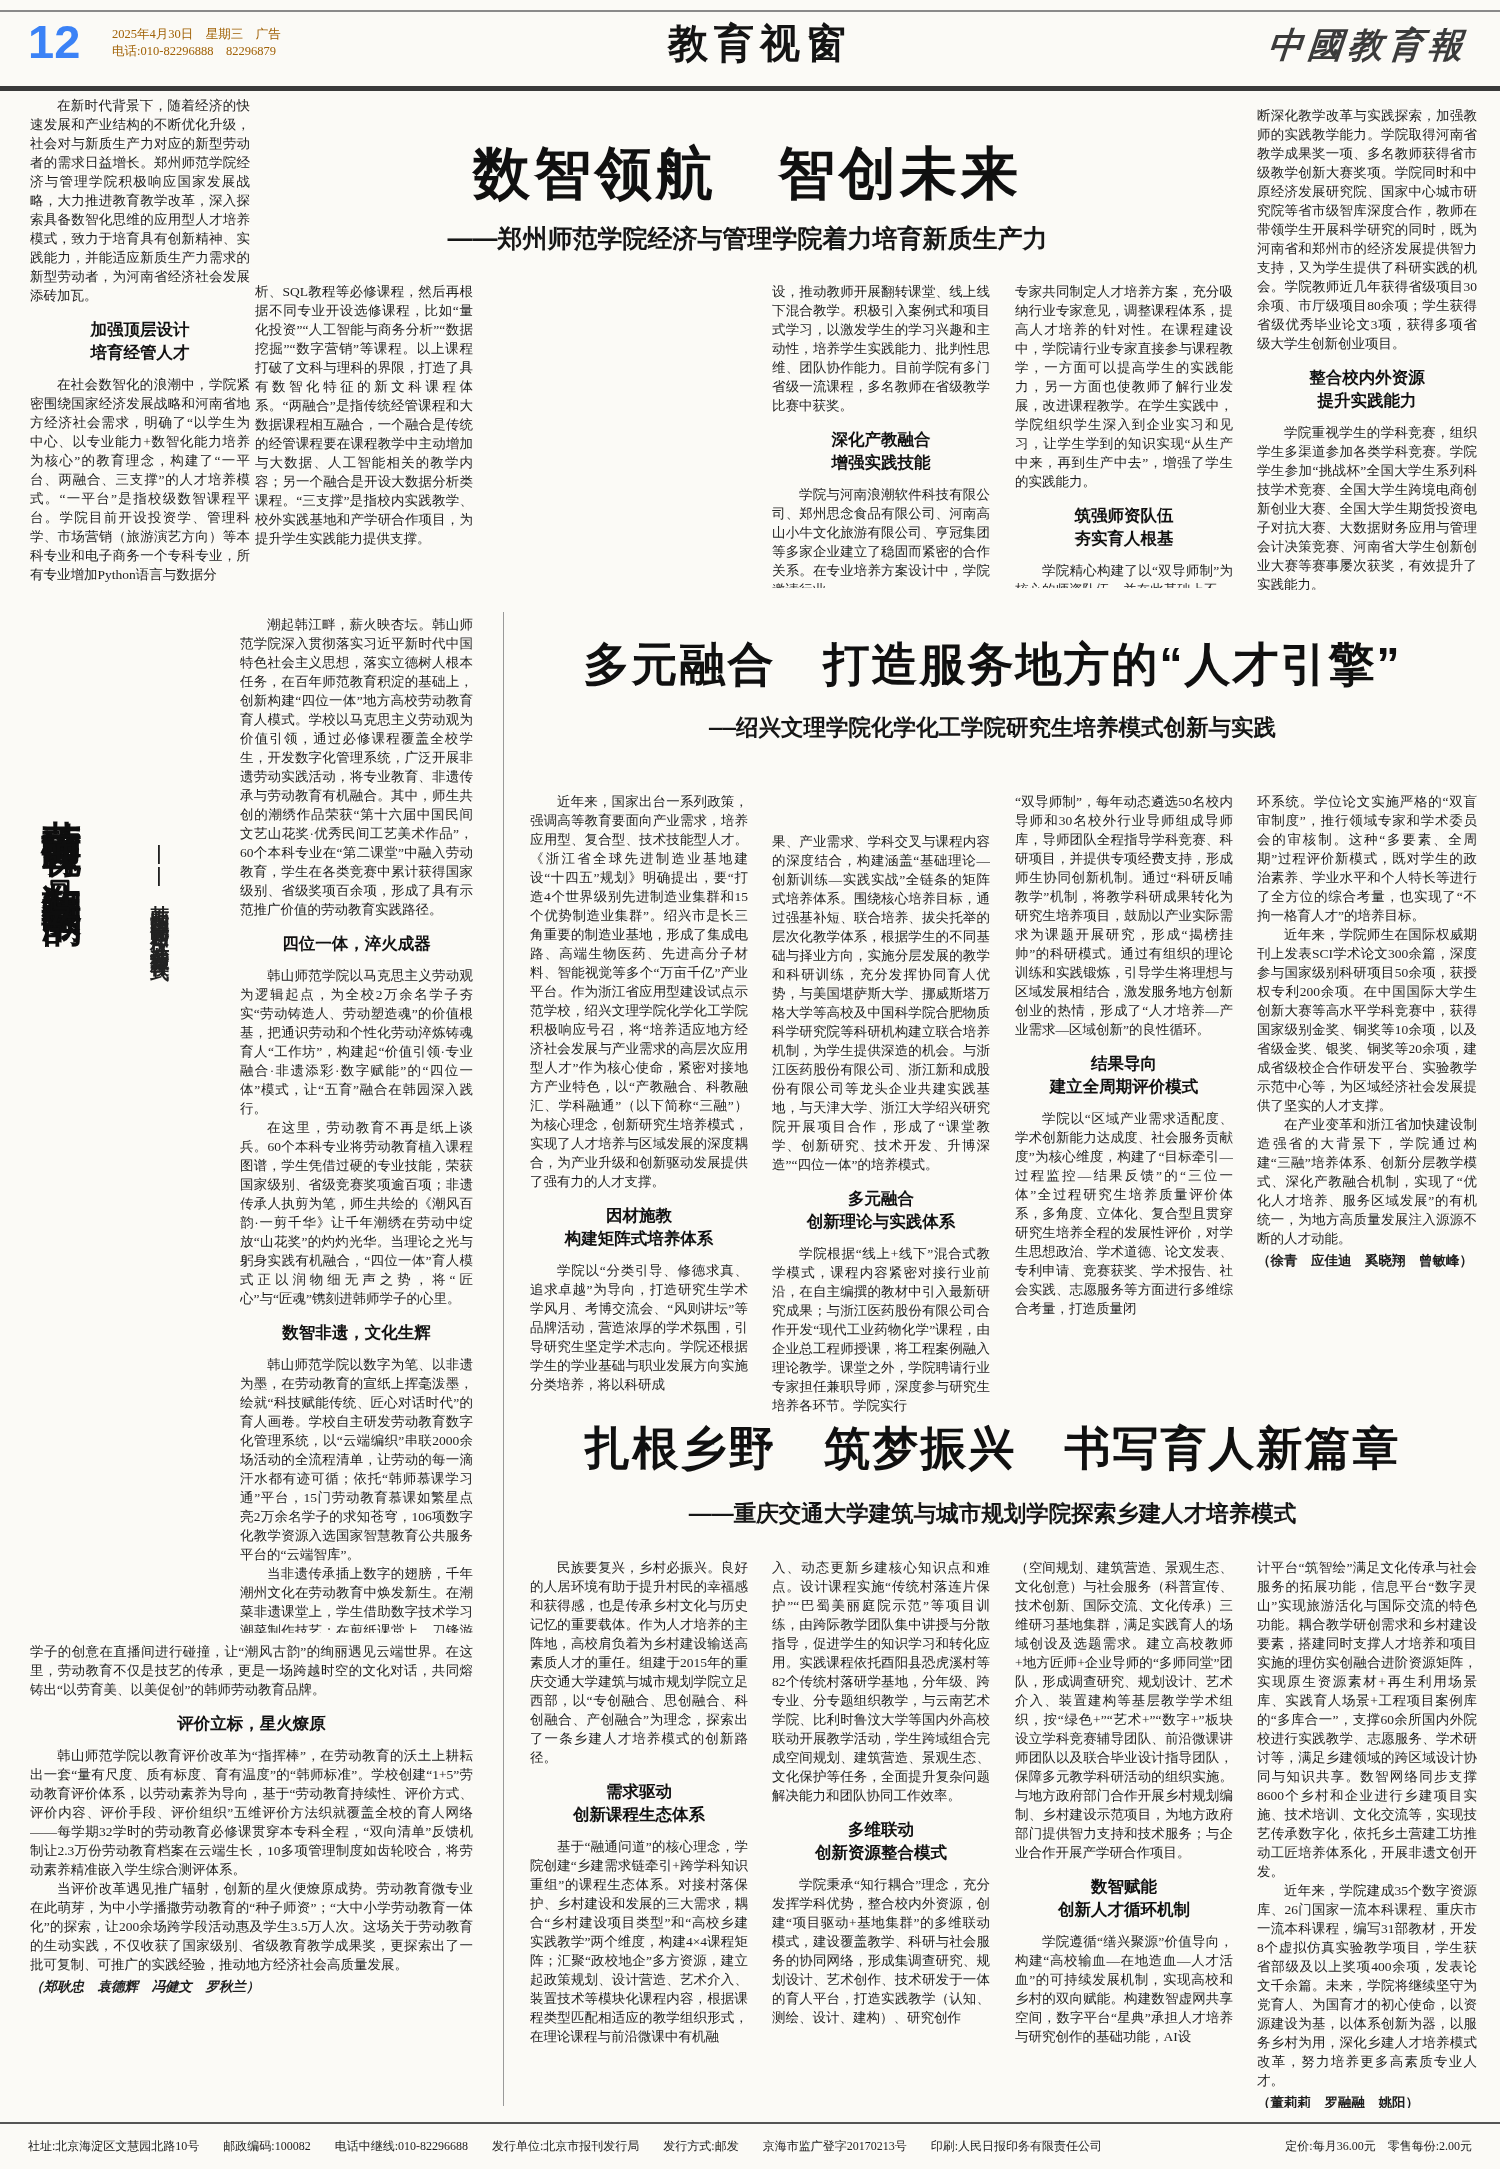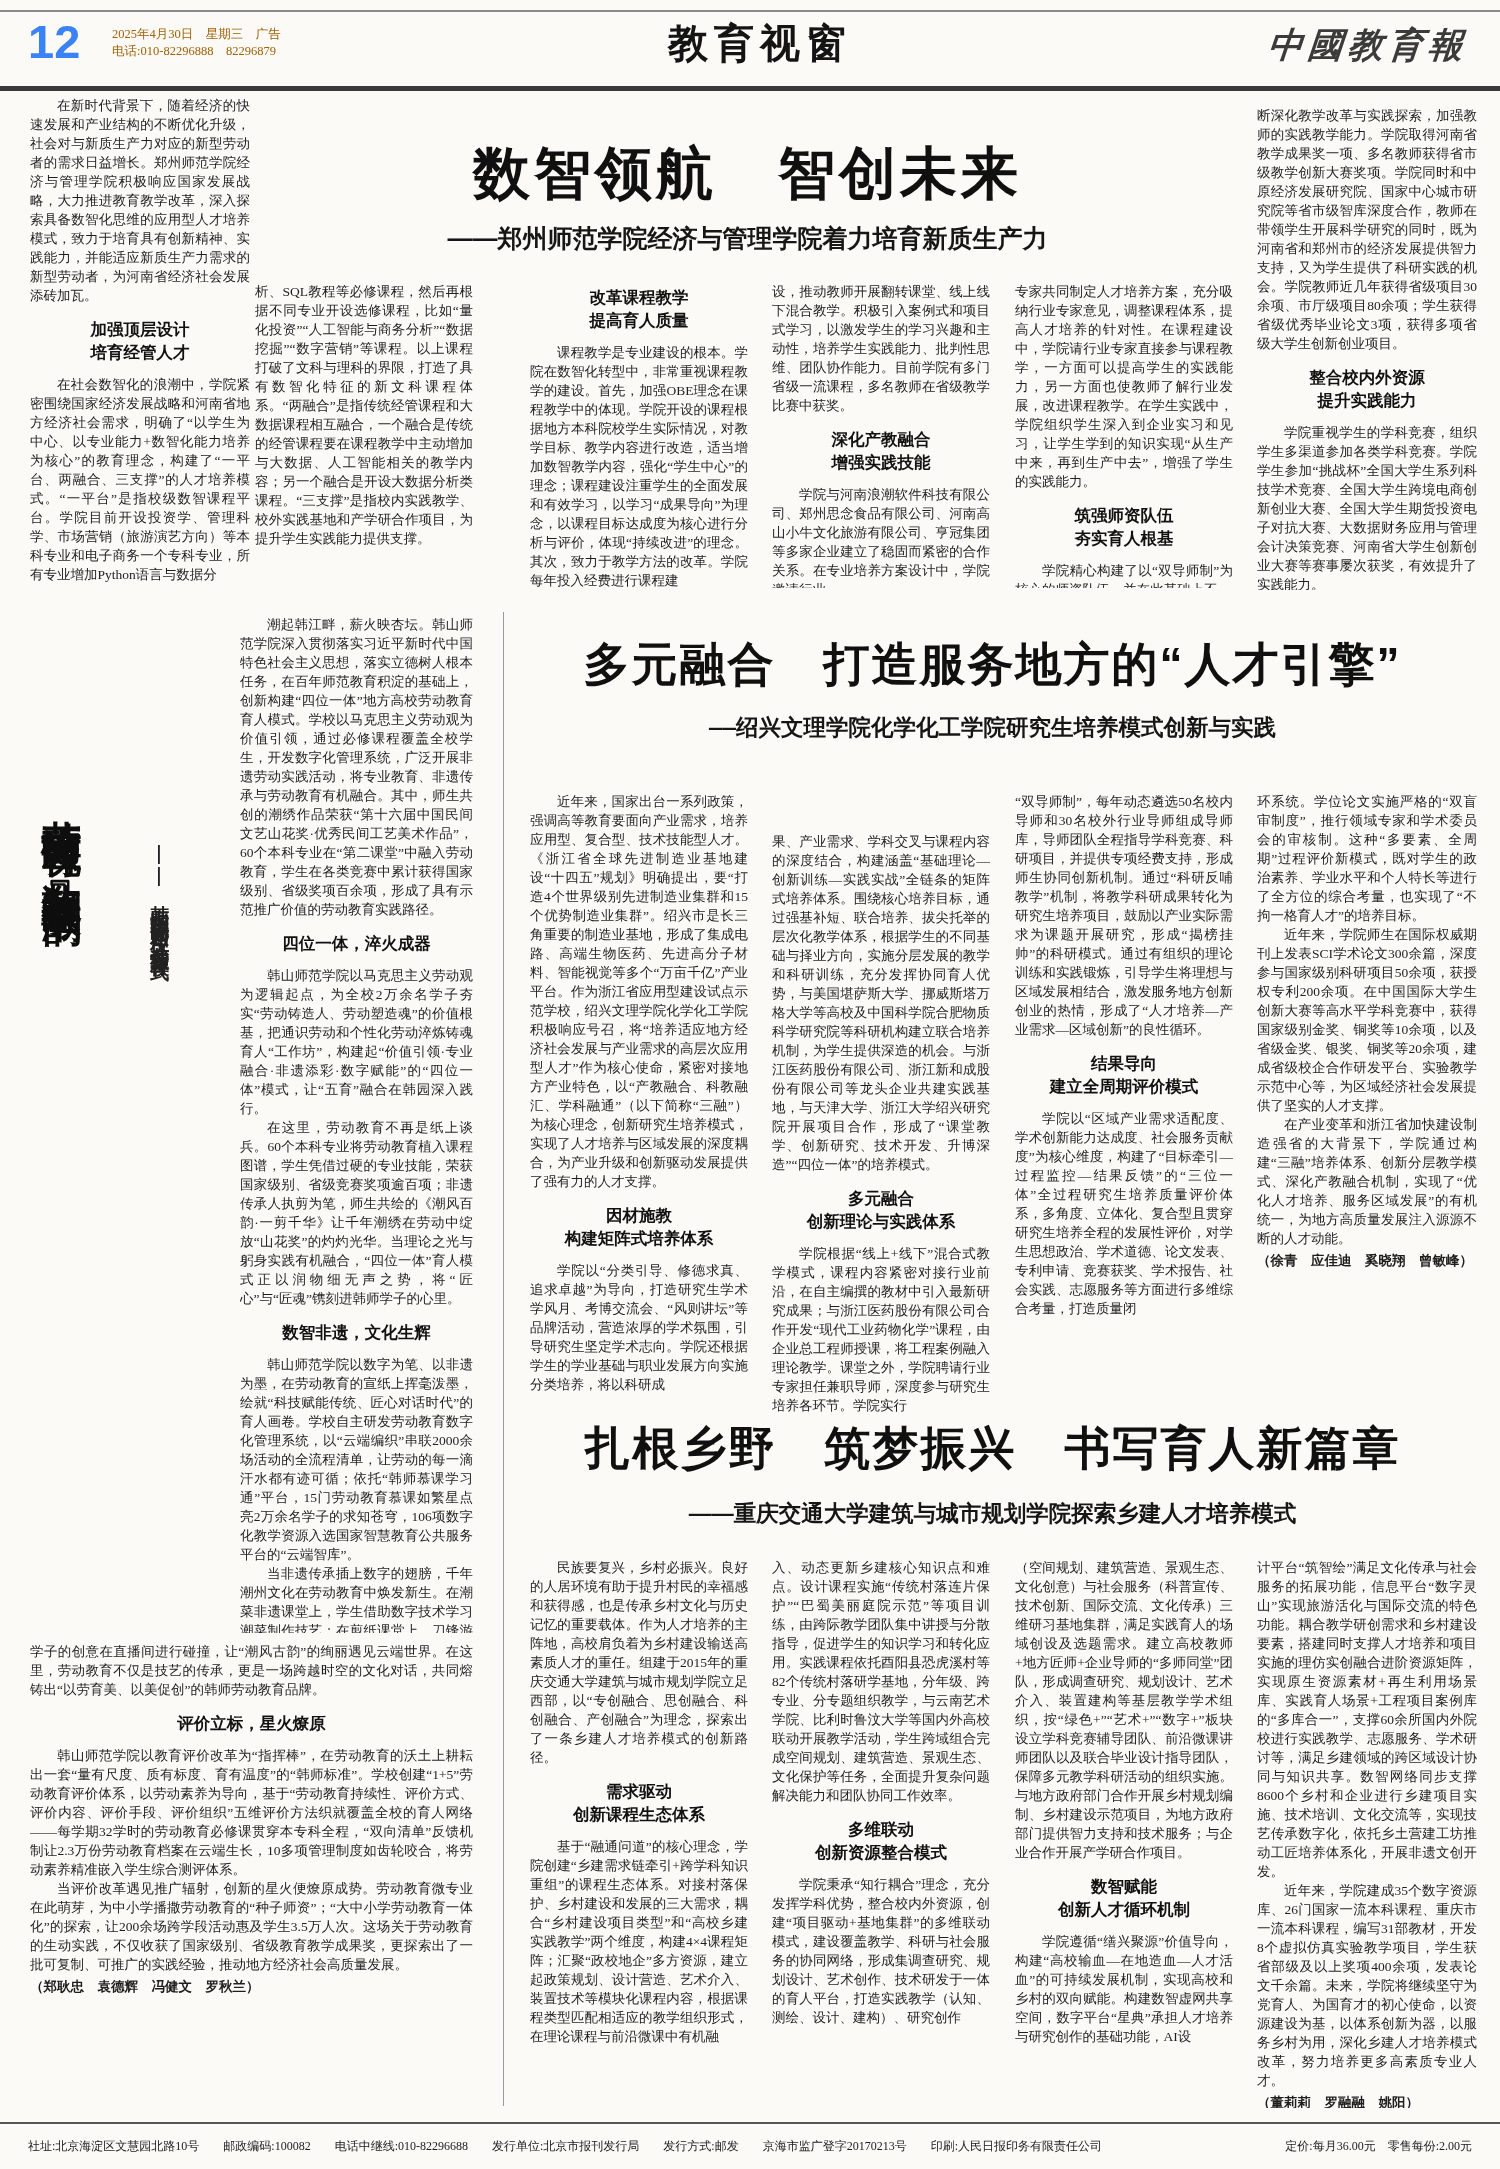--- a/index.html
+++ b/index.html
@@ -60,25 +60,20 @@
     <p class="p">在新时代背景下，随着经济的快速发展和产业结构的不断优化升级，社会对与新质生产力对应的新型劳动者的需求日益增长。郑州师范学院经济与管理学院积极响应国家发展战略，大力推进教育教学改革，深入探索具备数智化思维的应用型人才培养模式，致力于培育具有创新精神、实践能力，并能适应新质生产力需求的新型劳动者，为河南省经济社会发展添砖加瓦。</p>
     <div class="sub">加强顶层设计
 培育经管人才</div>
     <p class="p">在社会数智化的浪潮中，学院紧密围绕国家经济发展战略和河南省地方经济社会需求，明确了“以学生为中心、以专业能力+数智化能力培养为核心”的教育理念，构建了“一平台、两融合、三支撑”的人才培养模式。“一平台”是指校级数智课程平台。学院目前开设投资学、管理科学、市场营销（旅游演艺方向）等本科专业和电子商务一个专科专业，所有专业增加Python语言与数据分</p>
   </div>
 
   <div class="col" style="left:255px;top:282px;width:218px;height:306px;">
     <p class="p cont">析、SQL教程等必修课程，然后再根据不同专业开设选修课程，比如“量化投资”“人工智能与商务分析”“数据挖掘”“数字营销”等课程。以上课程打破了文科与理科的界限，打造了具有数智化特征的新文科课程体系。“两融合”是指传统经管课程和大数据课程相互融合，一个融合是传统的经管课程要在课程教学中主动增加与大数据、人工智能相关的教学内容；另一个融合是开设大数据分析类课程。“三支撑”是指校内实践教学、校外实践基地和产学研合作项目，为提升学生实践能力提供支撑。</p>
   </div>
 
-  <div class="col" style="left:530px;top:282px;width:218px;height:306px;">
-    <div class="sub" style="margin-top:4px;">改革课程教学
-提高育人质量</div>
-    <p class="p">课程教学是专业建设的根本。学院在数智化转型中，非常重视课程教学的建设。首先，加强OBE理念在课程教学中的体现。学院开设的课程根据地方本科院校学生实际情况，对教学目标、教学内容进行改造，适当增加数智教学内容，强化“学生中心”的理念；课程建设注重学生的全面发展和有效学习，以学习“成果导向”为理念，以课程目标达成度为核心进行分析与评价，体现“持续改进”的理念。其次，致力于教学方法的改革。学院每年投入经费进行课程建</p>
-  </div>
 
   <div class="col" style="left:772px;top:282px;width:218px;height:306px;">
     <p class="p cont">设，推动教师开展翻转课堂、线上线下混合教学。积极引入案例式和项目式学习，以激发学生的学习兴趣和主动性，培养学生实践能力、批判性思维、团队协作能力。目前学院有多门省级一流课程，多名教师在省级教学比赛中获奖。</p>
     <div class="sub">深化产教融合
 增强实践技能</div>
     <p class="p">学院与河南浪潮软件科技有限公司、郑州思念食品有限公司、河南高山小牛文化旅游有限公司、亨冠集团等多家企业建立了稳固而紧密的合作关系。在专业培养方案设计中，学院邀请行业</p>
   </div>
 
   <div class="col" style="left:1015px;top:282px;width:218px;height:306px;">
     <p class="p cont">专家共同制定人才培养方案，充分吸纳行业专家意见，调整课程体系，提高人才培养的针对性。在课程建设中，学院请行业专家直接参与课程教学，一方面可以提高学生的实践能力，另一方面也使教师了解行业发展，改进课程教学。在学生实践中，学院组织学生深入到企业实习和见习，让学生学到的知识实现“从生产中来，再到生产中去”，增强了学生的实践能力。</p>
@@ -137,21 +132,21 @@
     <div class="sub">数智非遗，文化生辉</div>
     <p class="p">韩山师范学院以数字为笔、以非遗为墨，在劳动教育的宣纸上挥毫泼墨，绘就“科技赋能传统、匠心对话时代”的育人画卷。学校自主研发劳动教育数字化管理系统，以“云端编织”串联2000余场活动的全流程清单，让劳动的每一滴汗水都有迹可循；依托“韩师慕课学习通”平台，15门劳动教育慕课如繁星点亮2万余名学子的求知苍穹，106项数字化教学资源入选国家智慧教育公共服务平台的“云端智库”。</p>
     <p class="p">当非遗传承插上数字的翅膀，千年潮州文化在劳动教育中焕发新生。在潮菜非遗课堂上，学生借助数字技术学习潮菜制作技艺；在剪纸课堂上，刀锋游走于虚拟与现实的三维光影，学生指尖的作品《精忠报国》跃出纸面，化作入围“山花奖”的数字艺术珍品；在潮绣工坊，短视频镜头记录下丝线穿梭的劳动轨迹，非遗大师的云端示范让</p>
   </div>
 
   <div class="col" style="left:30px;top:1642px;width:443px;height:468px;">
     <p class="p cont">学子的创意在直播间进行碰撞，让“潮风古韵”的绚丽遇见云端世界。在这里，劳动教育不仅是技艺的传承，更是一场跨越时空的文化对话，共同熔铸出“以劳育美、以美促创”的韩师劳动教育品牌。</p>
     <div class="sub">评价立标，星火燎原</div>
     <p class="p">韩山师范学院以教育评价改革为“指挥棒”，在劳动教育的沃土上耕耘出一套“量有尺度、质有标度、育有温度”的“韩师标准”。学校创建“1+5”劳动教育评价体系，以劳动素养为导向，基于“劳动教育持续性、评价方式、评价内容、评价手段、评价组织”五维评价方法织就覆盖全校的育人网络——每学期32学时的劳动教育必修课贯穿本专科全程，“双向清单”反馈机制让2.3万份劳动教育档案在云端生长，10多项管理制度如齿轮咬合，将劳动素养精准嵌入学生综合测评体系。</p>
     <p class="p">当评价改革遇见推广辐射，创新的星火便燎原成势。劳动教育微专业在此萌芽，为中小学播撒劳动教育的“种子师资”；“大中小学劳动教育一体化”的探索，让200余场跨学段活动惠及学生3.5万人次。这场关于劳动教育的生动实践，不仅收获了国家级别、省级教育教学成果奖，更探索出了一批可复制、可推广的实践经验，推动地方经济社会高质量发展。</p>
-    <div class="byline" style="padding-right:60px;">（郑耿忠　袁德辉　冯健文　罗秋兰）</div>
+    <div class="byline" style="padding-right:60px;font-style:italic;">（郑耿忠　袁德辉　冯健文　罗秋兰）</div>
   </div>
 
   <div class="rule-v" style="left:503px;top:612px;height:1494px;"></div>
 
   <div class="abs headline h2" style="left:505px;top:1420px;width:975px;">扎根乡野　筑梦振兴　书写育人新篇章</div>
   <div class="abs subtitle sub2" style="left:505px;top:1498px;width:975px;">——重庆交通大学建筑与城市规划学院探索乡建人才培养模式</div>
 
   <div class="col" style="left:530px;top:1558px;width:218px;height:550px;">
     <p class="p">民族要复兴，乡村必振兴。良好的人居环境有助于提升村民的幸福感和获得感，也是传承乡村文化与历史记忆的重要载体。作为人才培养的主阵地，高校肩负着为乡村建设输送高素质人才的重任。组建于2015年的重庆交通大学建筑与城市规划学院立足西部，以“专创融合、思创融合、科创融合、产创融合”为理念，探索出了一条乡建人才培养模式的创新路径。</p>
     <div class="sub">需求驱动

